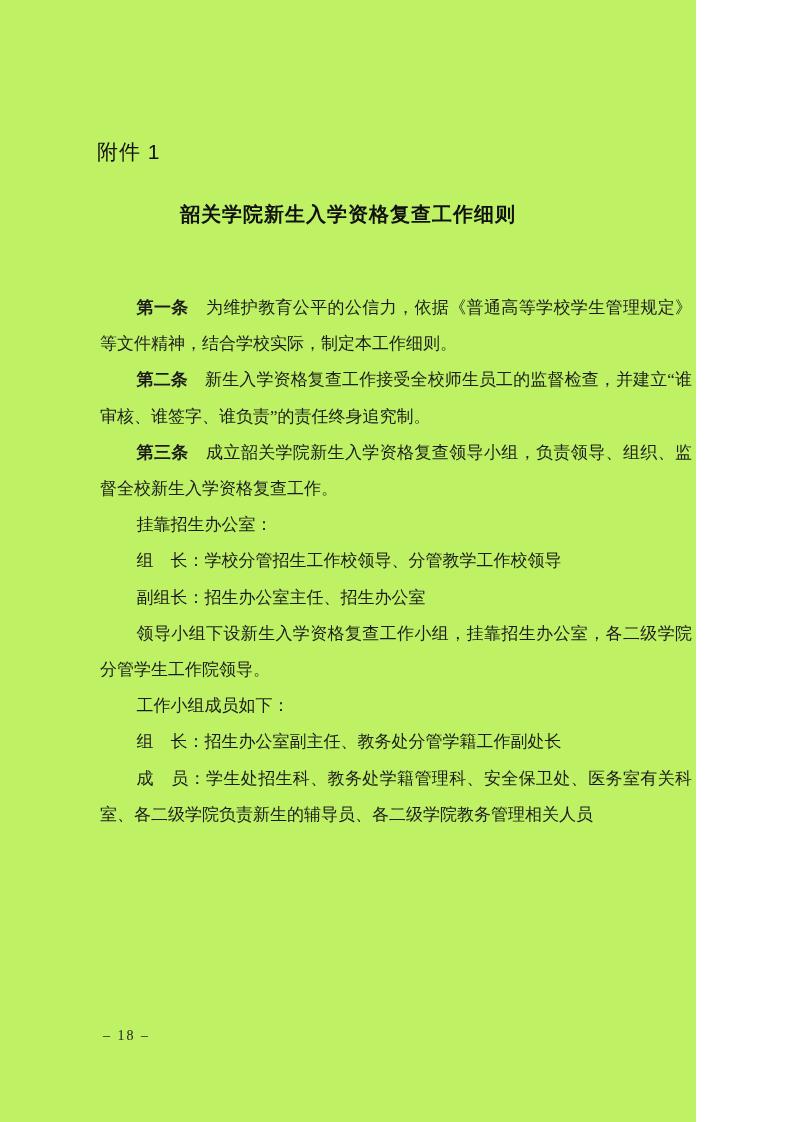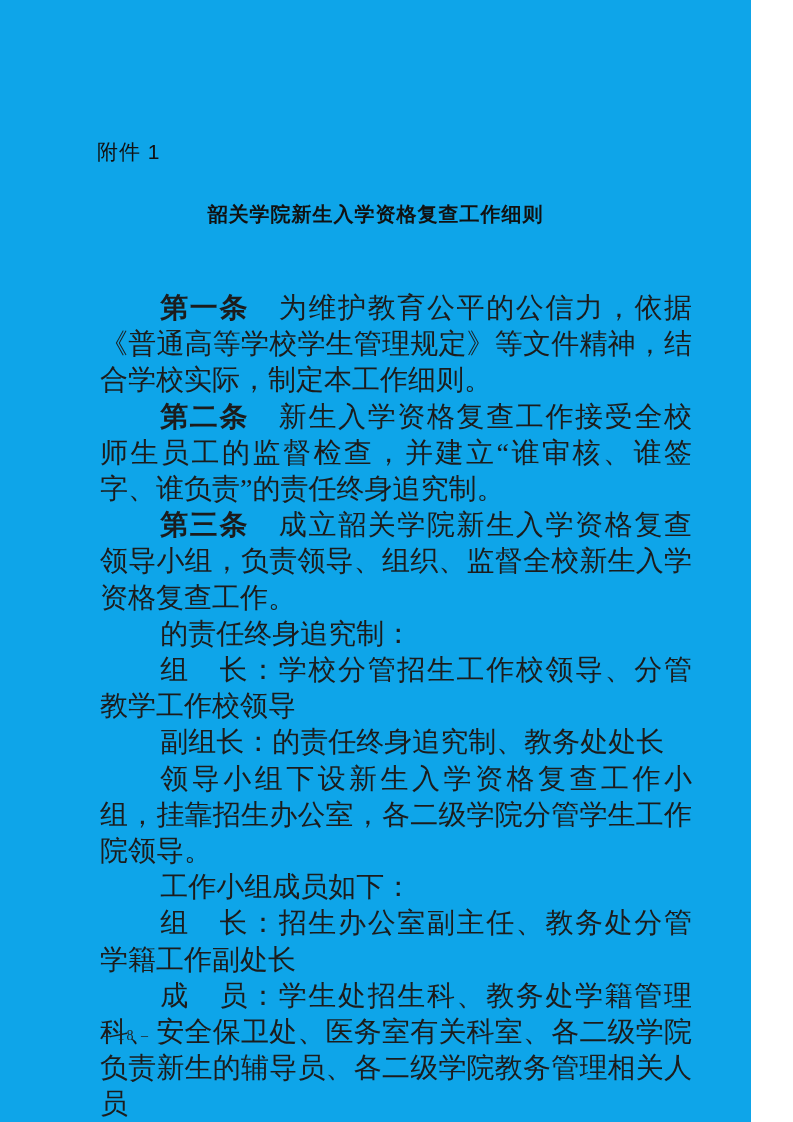--- a/index.html
+++ b/index.html
@@ -2,23 +2,23 @@
 <html><head>
 <meta charset="utf-8">
 <style>
   html, body {
     margin: 0;
     padding: 0;
     background: #ffffff;
   }
   .page {
     position: relative;
-    width: 751px;
+    width: 696px;
     height: 1122px;
-    background: #0ea5e9;
+    background: #bef264;
     overflow: hidden;
     color: #1a1a1a;
     font-family: "Liberation Serif", "DejaVu Serif", serif;
   }
   .attachment-label {
     position: absolute;
     left: 97px;
     top: 138px;
     font-size: 21px;
     letter-spacing: 1px;
@@ -36,21 +36,21 @@
     font-weight: bold;
     letter-spacing: 1px;
     font-family: "Liberation Serif", "DejaVu Serif", serif;
     color: #111111;
   }
   .doc-body {
     position: absolute;
     left: 100px;
     top: 290px;
     width: 592px;
-    font-size: 28px;
+    font-size: 17px;
     line-height: 36.2px;
     text-align: justify;
     color: #1c1c1c;
   }
   .para {
     margin: 0;
     text-indent: 2.15em;
   }
   .term {
     font-weight: bold;
@@ -69,23 +69,23 @@
 
 <div class="page">
   <div class="attachment-label">附件 1</div>
 
   <h1 class="doc-title">韶关学院新生入学资格复查工作细则</h1>
 
   <div class="doc-body" id="doc-body">
       <p class="para"><span class="term">第一条</span>　为维护教育公平的公信力，依据《普通高等学校学生管理规定》等文件精神，结合学校实际，制定本工作细则。</p>
       <p class="para"><span class="term">第二条</span>　新生入学资格复查工作接受全校师生员工的监督检查，并建立“谁审核、谁签字、谁负责”的责任终身追究制。</p>
       <p class="para"><span class="term">第三条</span>　成立韶关学院新生入学资格复查领导小组，负责领导、组织、监督全校新生入学资格复查工作。</p>
-      <p class="para">的责任终身追究制：</p>
+      <p class="para">挂靠招生办公室：</p>
       <p class="para">组　长：学校分管招生工作校领导、分管教学工作校领导</p>
-      <p class="para">副组长：的责任终身追究制、教务处处长</p>
+      <p class="para">副组长：招生办公室主任、招生办公室</p>
       <p class="para">领导小组下设新生入学资格复查工作小组，挂靠招生办公室，各二级学院分管学生工作院领导。</p>
       <p class="para">工作小组成员如下：</p>
       <p class="para">组　长：招生办公室副主任、教务处分管学籍工作副处长</p>
       <p class="para">成　员：学生处招生科、教务处学籍管理科、安全保卫处、医务室有关科室、各二级学院负责新生的辅导员、各二级学院教务管理相关人员</p>
     </div>
 
   <div class="page-number">– 18 –</div>
 </div>
 
 </body></html>

